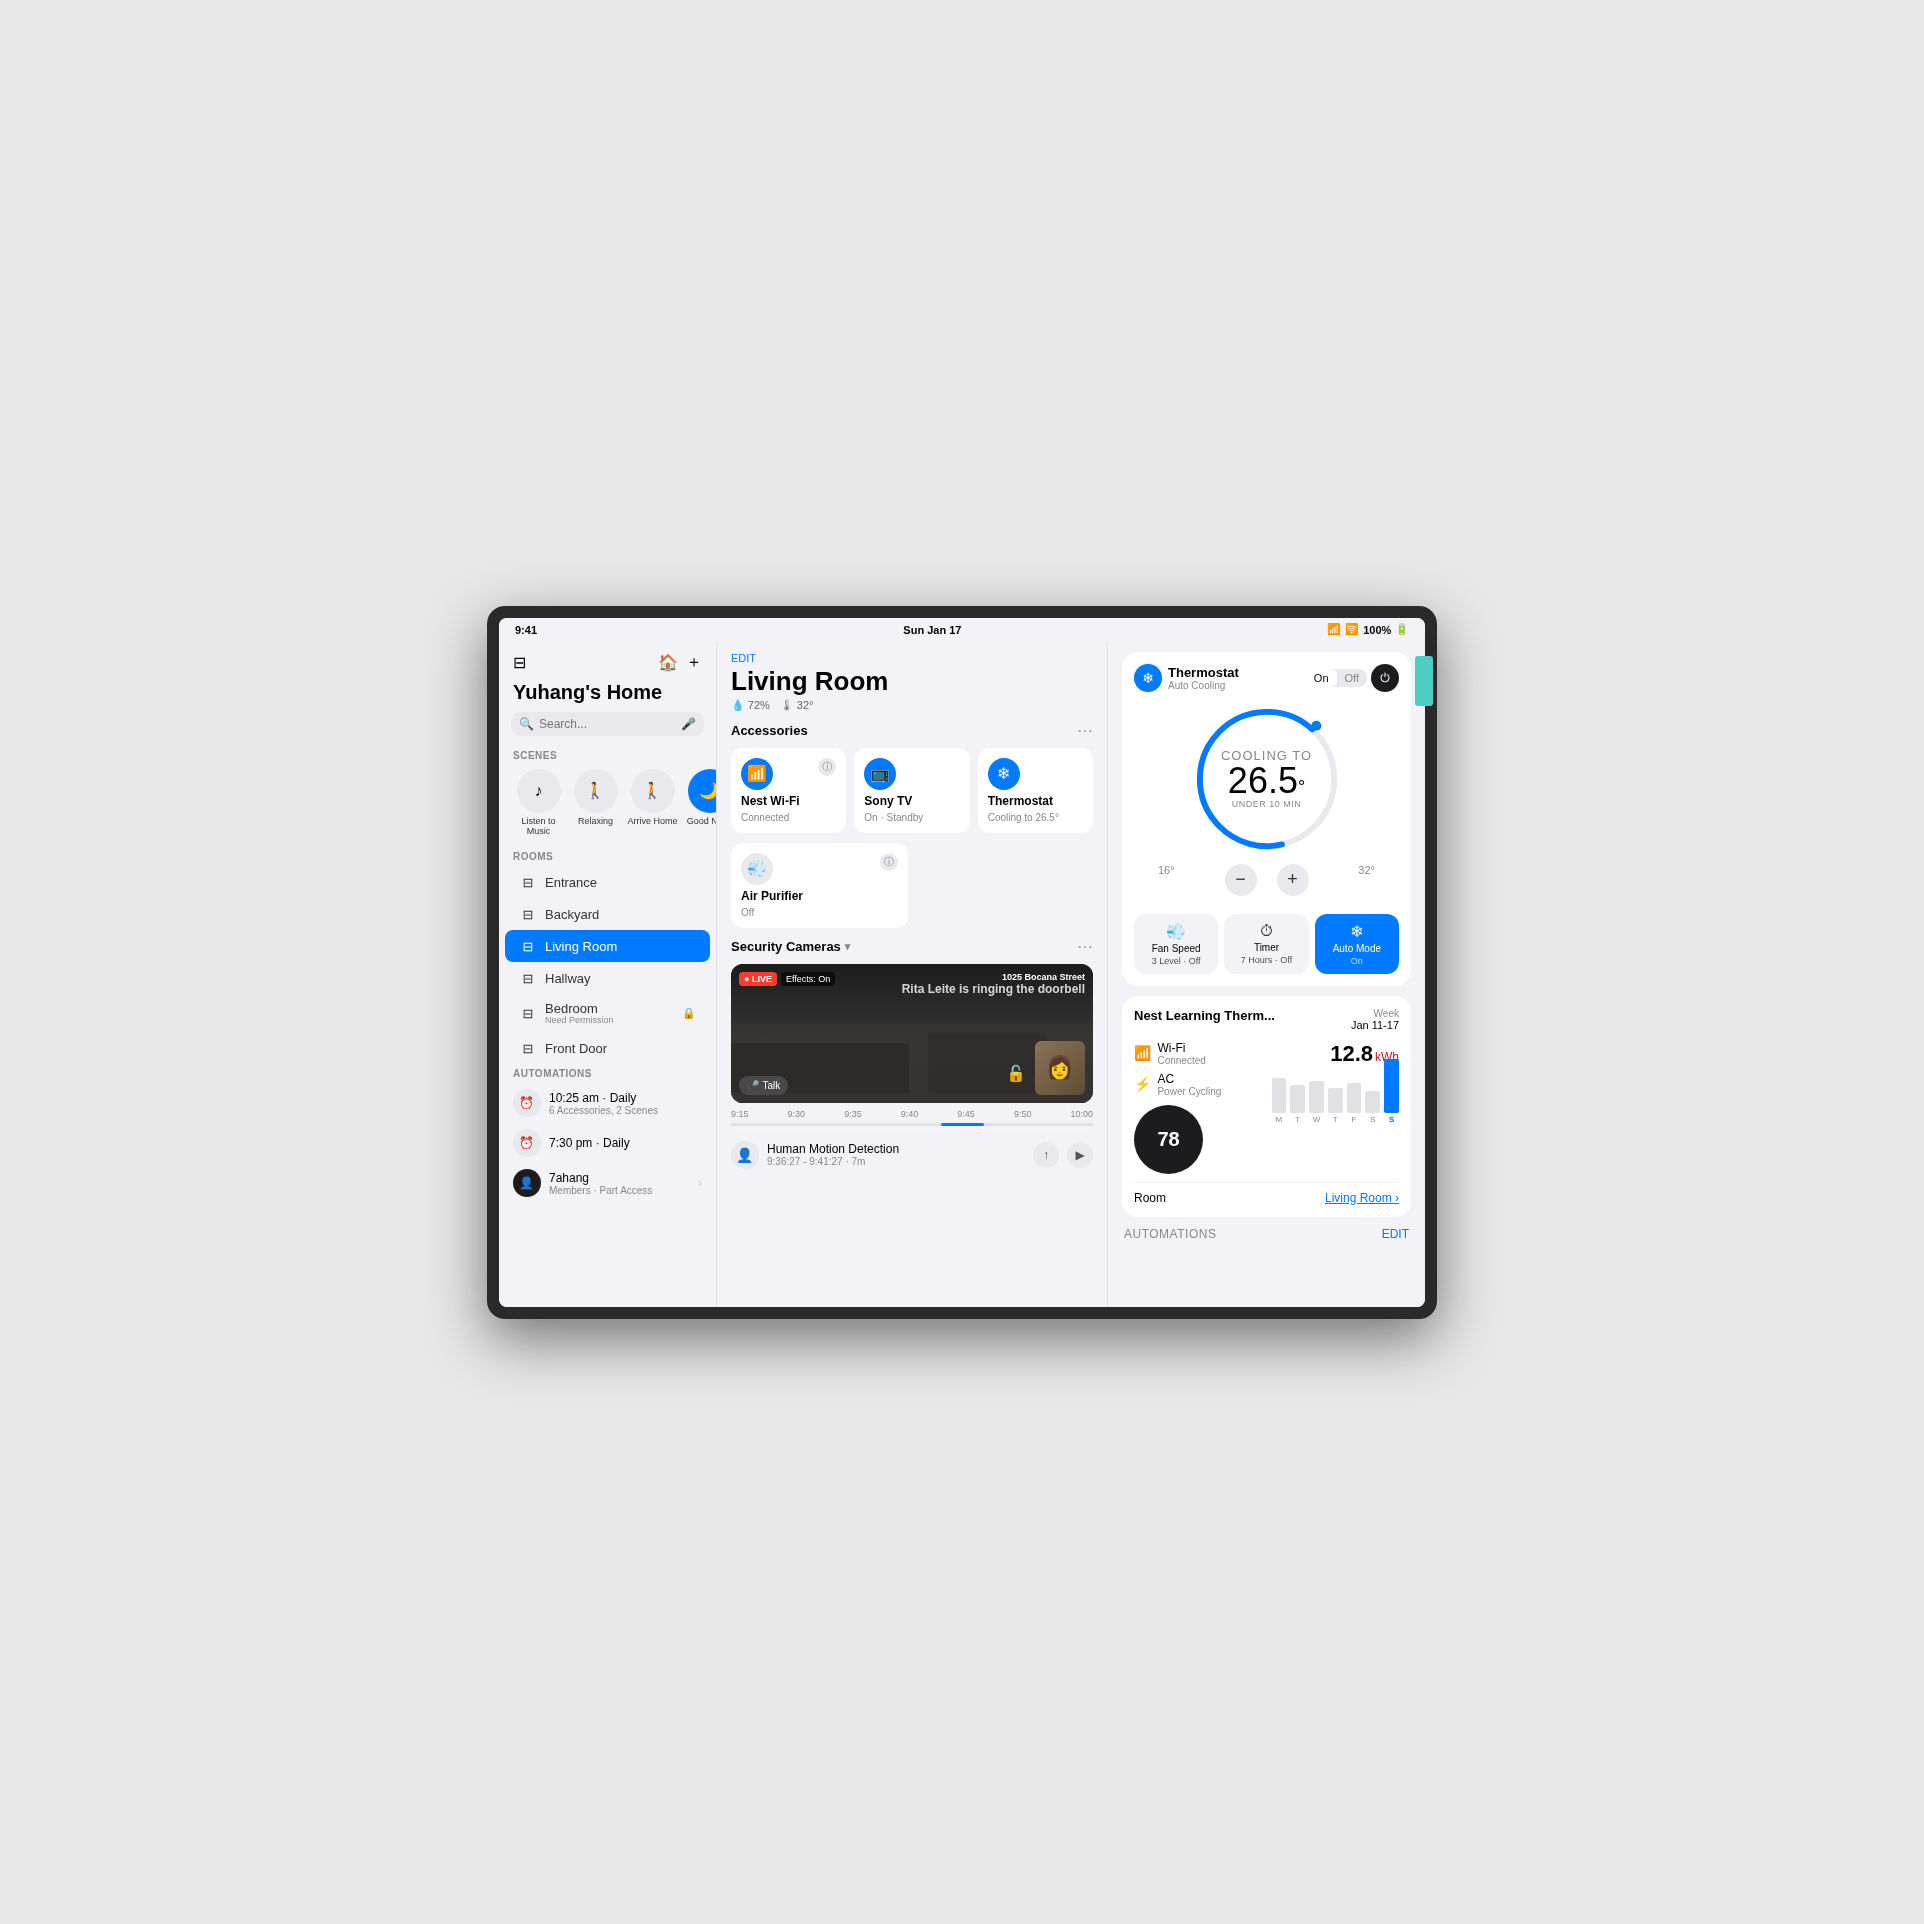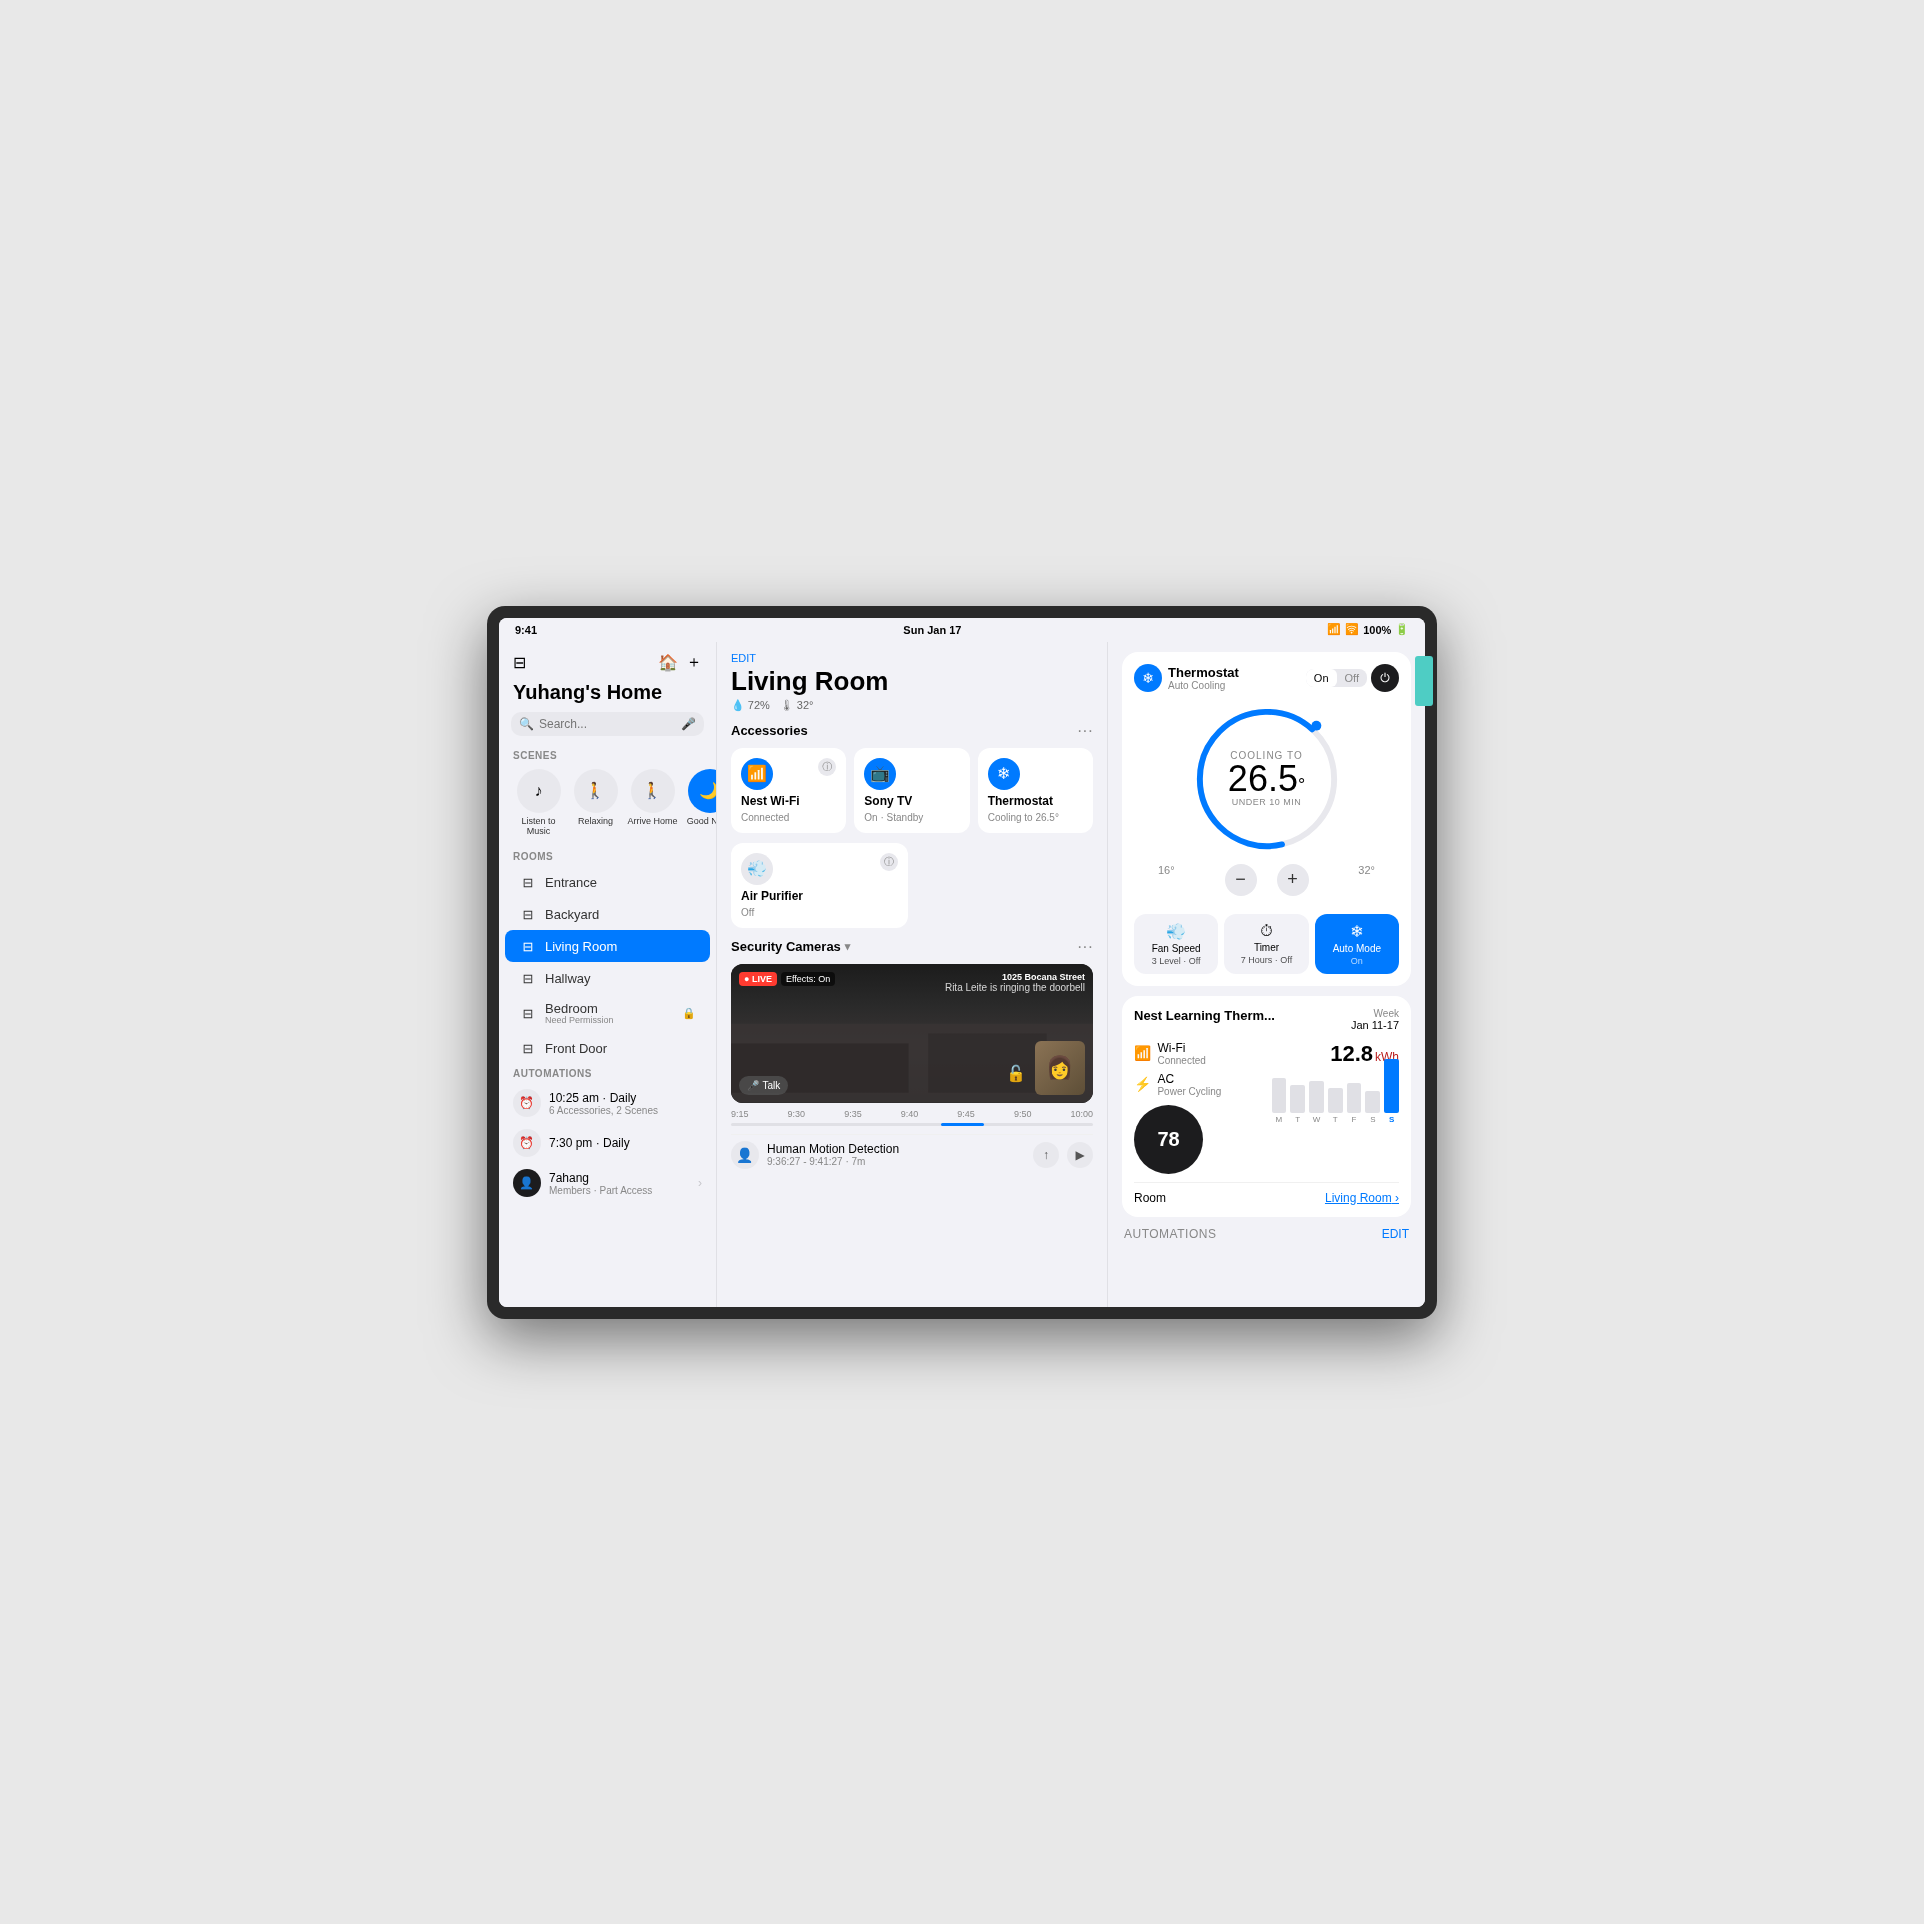--- a/index.html
+++ b/index.html
@@ -398,21 +398,22 @@
       right: 8px;
       text-align: right;
     }
     .camera-addr-text {
       color: white;
       font-size: 9px;
       font-weight: 600;
     }
     .camera-doorbell-text {
       color: rgba(255,255,255,0.8);
-      font-size: 10px;
+      font-size: 12px;
+      font-weight: bold;
     }
     .person-thumbnail {
       position: absolute;
       bottom: 8px;
       right: 8px;
       width: 50px;
       height: 54px;
       border-radius: 6px;
       background: linear-gradient(135deg, #8B7355, #5D4E37);
       overflow: hidden;
@@ -581,21 +582,21 @@
     }
     .dial-svg {
       position: absolute;
       top: 0;
       left: 0;
     }
     .dial-center {
       text-align: center;
       z-index: 2;
     }
-    .dial-label { font-size: 10px; color: #888; letter-spacing: 1px; text-transform: uppercase; }
+    .dial-label { font-size: 13px; color: #888; letter-spacing: 1px; text-transform: uppercase; }
     .dial-temp { font-size: 36px; font-weight: 300; color: #000; line-height: 1; }
     .dial-unit { font-size: 18px; font-weight: 400; }
     .dial-sublabel { font-size: 9px; color: #888; letter-spacing: 0.5px; }
     .dial-range {
       display: flex;
       justify-content: space-between;
       padding: 0 24px;
       font-size: 11px;
       color: #888;
       margin-bottom: 8px;

